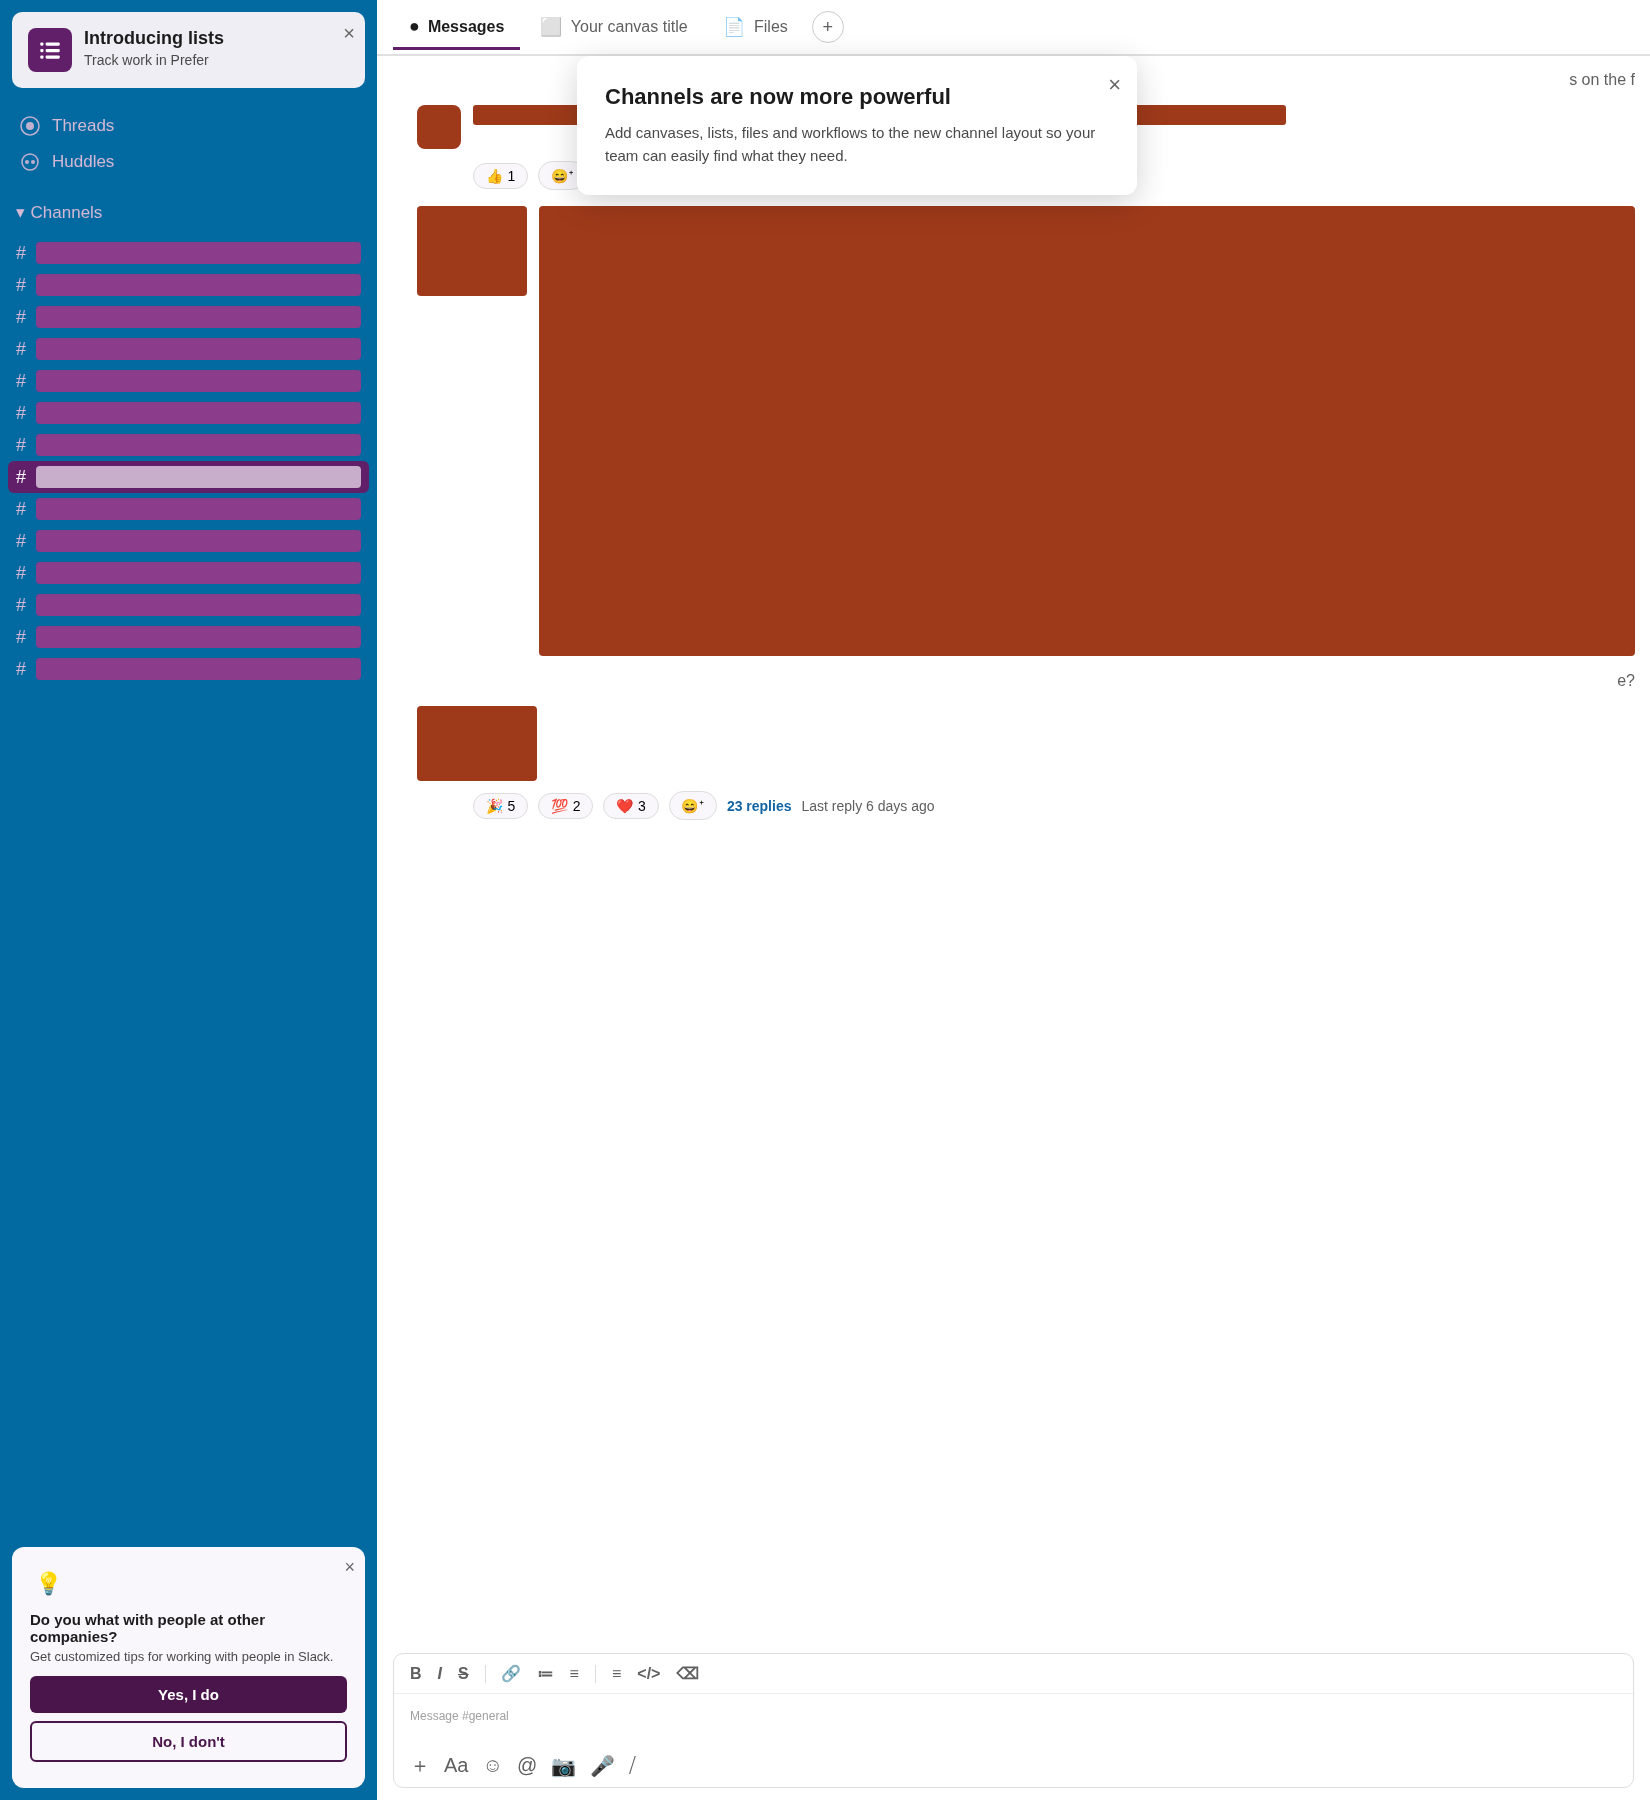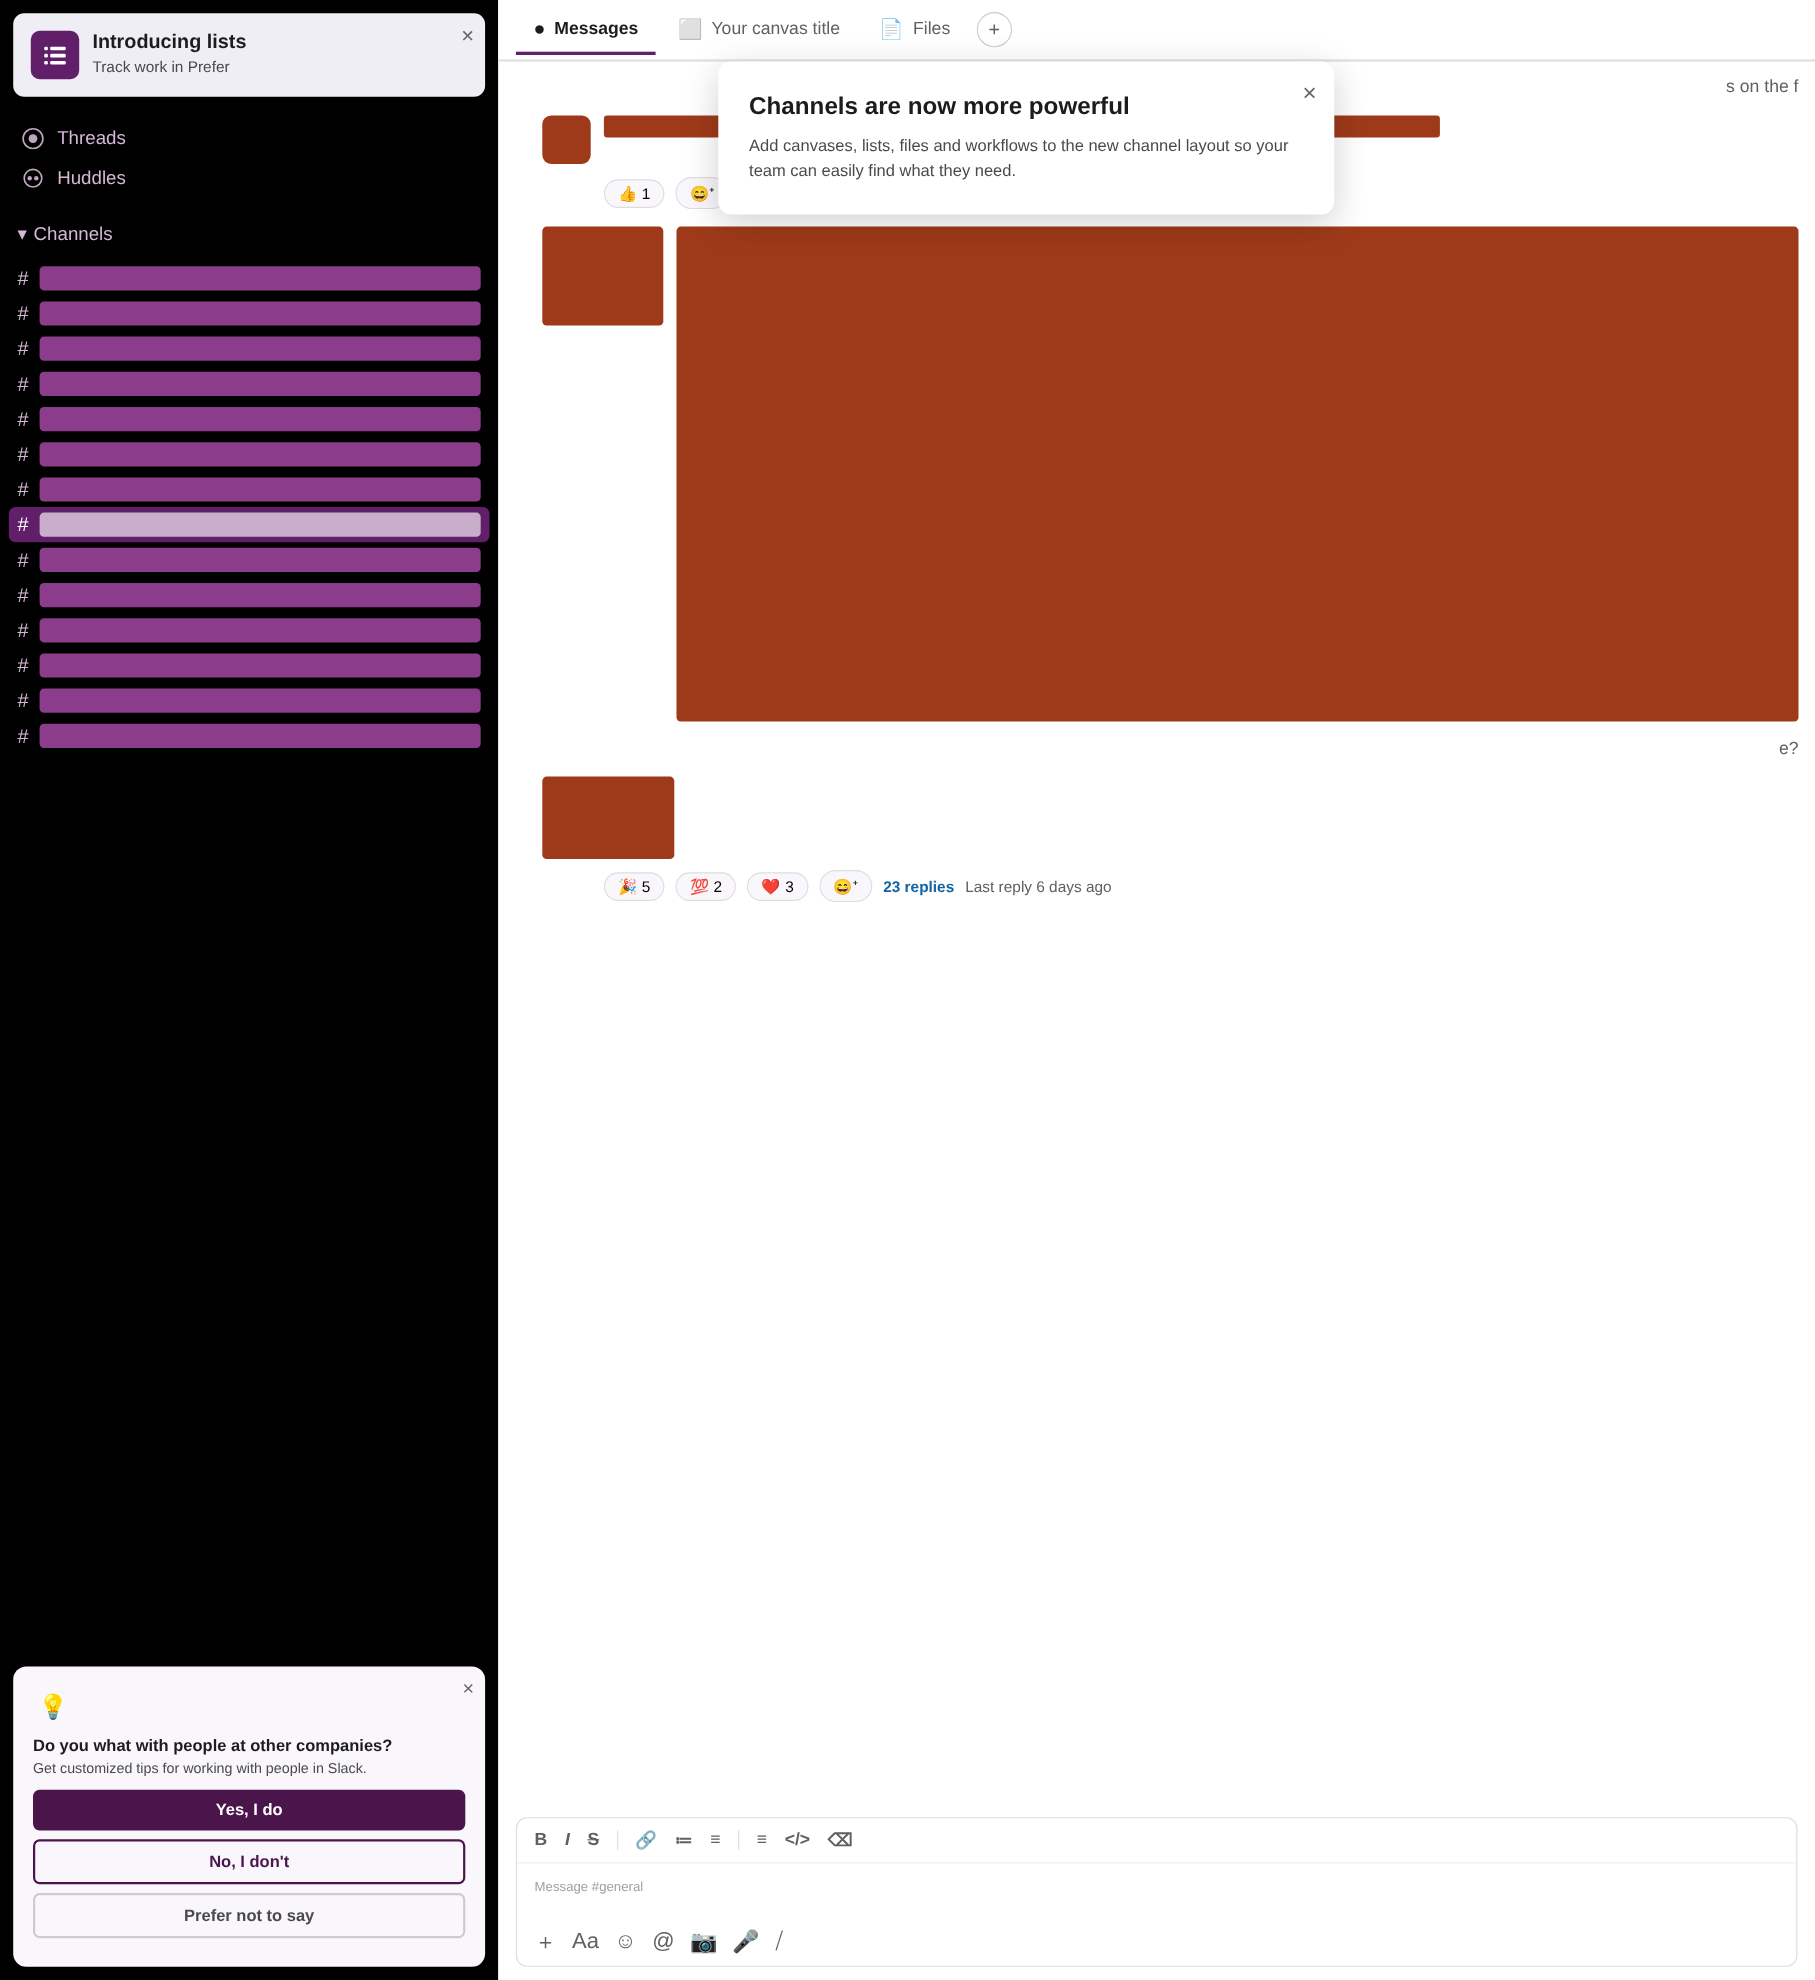--- a/index.html
+++ b/index.html
@@ -2,21 +2,21 @@
 <html><head>
   <meta charset="utf-8">
   <style>
     * { box-sizing: border-box; margin: 0; padding: 0; }
     body { font-family: -apple-system, BlinkMacSystemFont, 'Segoe UI', sans-serif; width: 1650px; height: 1800px; overflow: hidden; display: flex; flex-direction: column; }
 
     
     .app-container { display: flex; width: 1650px; height: 1800px; position: relative; }
 
     
-    .sidebar { width: 453px; background: #000000; display: flex; flex-direction: column; flex-shrink: 0; position: relative; height: 100%; }
+    .sidebar { width: 377px; background: #0369a1; display: flex; flex-direction: column; flex-shrink: 0; position: relative; height: 100%; }
 
     
     .promo-banner { background: #f0eef5; margin: 12px; border-radius: 10px; padding: 16px 16px 16px 16px; display: flex; align-items: flex-start; gap: 12px; position: relative; flex-shrink: 0; }
     .promo-icon { width: 44px; height: 44px; background: #611f69; border-radius: 8px; display: flex; align-items: center; justify-content: center; flex-shrink: 0; }
     .promo-icon svg { width: 26px; height: 26px; }
     .promo-text { flex: 1; }
     .promo-title { font-weight: 700; font-size: 18px; color: #1d1c1d; line-height: 1.2; }
     .promo-sub { font-size: 14px; color: #4a4a4a; margin-top: 2px; }
     .promo-close { position: absolute; top: 10px; right: 10px; background: none; border: none; cursor: pointer; font-size: 20px; color: #666; }
 
@@ -207,21 +207,20 @@
         </div>
       </div>
 
       <div class="bottom-promo">
         <button class="bottom-promo-close">×</button>
         <div class="bottom-promo-icon">💡</div>
         <div class="bottom-promo-title">Do you what with people at other companies?</div>
         <div class="bottom-promo-desc">Get customized tips for working with people in Slack.</div>
         <button class="bottom-promo-btn">Yes, I do</button>
         <button class="bottom-promo-btn outline">No, I don't</button>
-        <button class="bottom-promo-btn ghost">Prefer not to say</button>
       </div>
     </div>
   </div>
 
   <div class="main-content">
 
     <div class="tab-bar">
       <div class="tab active">
         <span class="tab-icon">●</span>
         <span>Messages</span>

